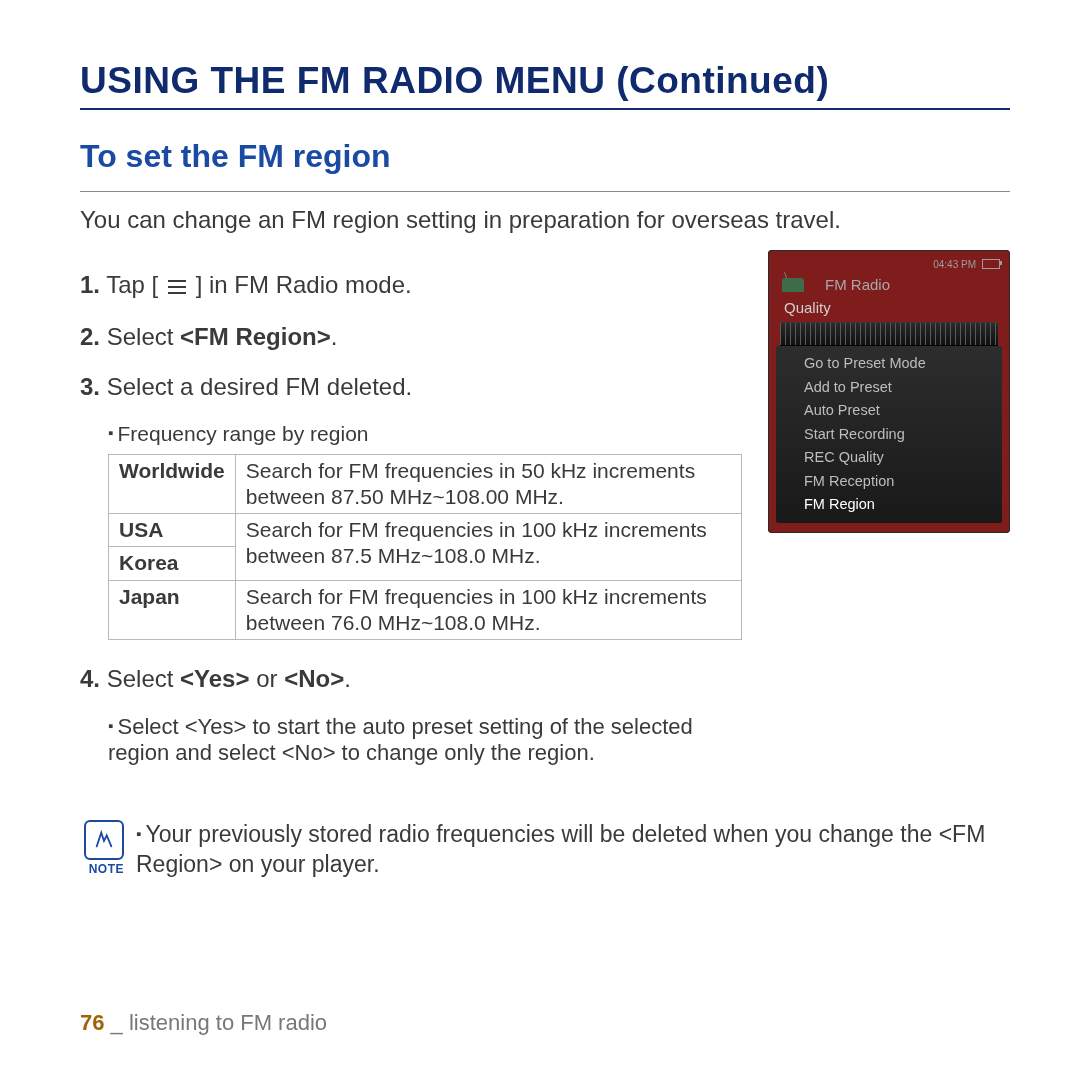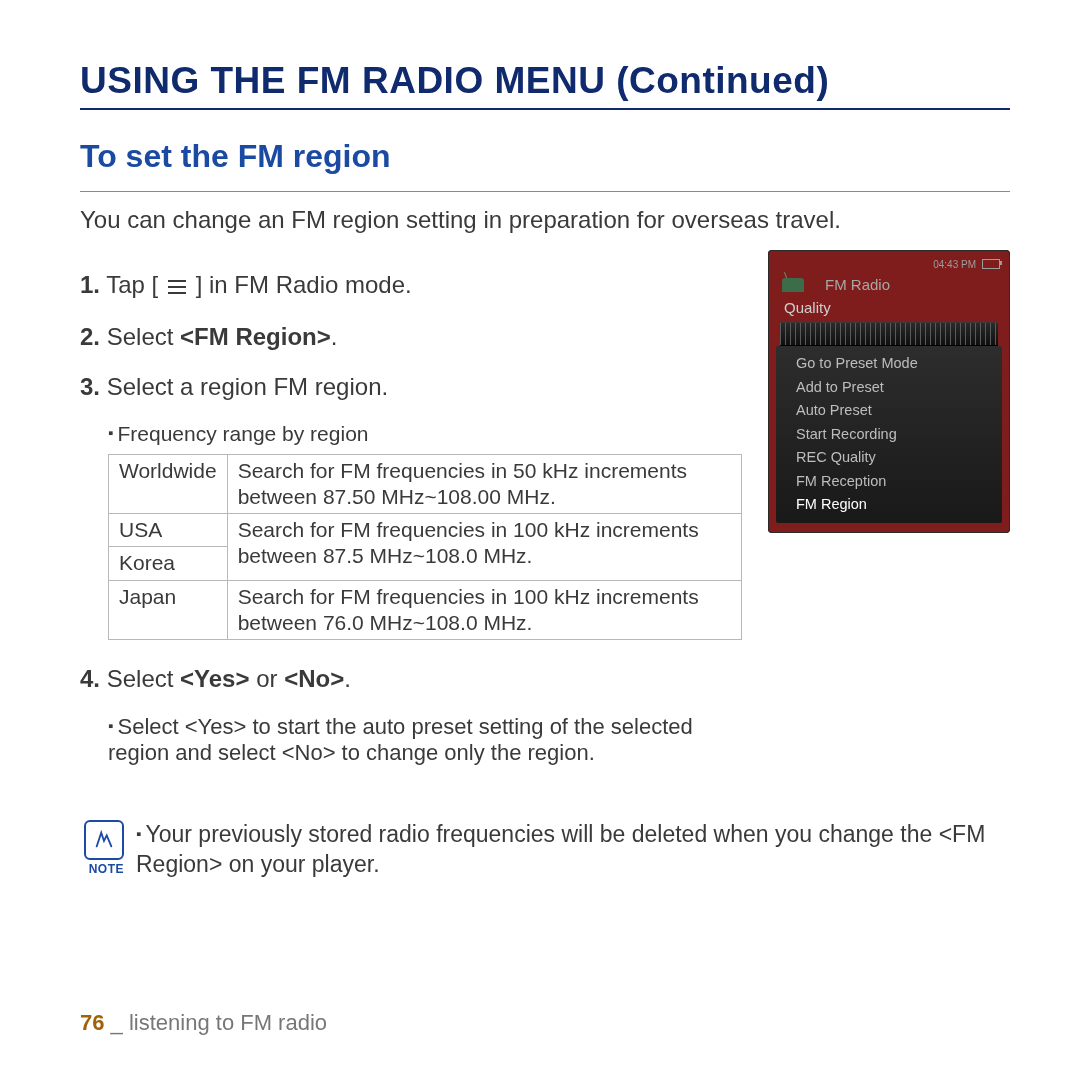--- a/index.html
+++ b/index.html
@@ -9,41 +9,41 @@
 .intro{font-size:24px;color:#3a3a3a;margin-bottom:16px}
 .body-row{display:flex;gap:26px;align-items:flex-start}
 .steps{flex:1}
 .step{font-size:24px;margin:20px 0 20px 0;line-height:1.25}
 .step b{font-weight:bold}
 .menu-icon{display:inline-block;vertical-align:middle;margin:0 2px}
 .sub{font-size:21px;margin:2px 0 8px 28px}
 .bullet::before{content:"▪ ";font-size:15px;position:relative;top:-3px}
 table.freq{border-collapse:collapse;margin:4px 0 0 28px;font-size:21px}
 table.freq td{border:1px solid #b8b8b8;padding:3px 10px;vertical-align:top;line-height:1.25}
-table.freq td.reg{font-weight:normal;white-space:nowrap}
+table.freq td.reg{font-weight:bold;white-space:nowrap}
 table.freq td.reg.korea{border-top:none}
 table.freq td.desc.usa{border-bottom:none}
 .note-row{display:flex;align-items:flex-start;gap:12px;margin-top:46px}
 .note-icon-wrap{display:flex;flex-direction:column;align-items:flex-end;width:44px}
 .note-icon{width:36px;height:36px;border:2px solid #1b4aa3;border-radius:6px;display:flex;align-items:center;justify-content:center;color:#1b4aa3}
 .note-label{font-size:12px;font-weight:bold;color:#1b4aa3;letter-spacing:.5px;margin-top:2px}
 .note-text{font-size:23px;flex:1;line-height:1.3}
 .footer{position:absolute;left:80px;bottom:44px;font-size:22px;color:#777}
 .footer b{color:#a16207}
 
 .device{width:230px;background:#7f1d1d;border-radius:4px;padding:6px 6px 10px 6px;box-shadow:inset 0 0 0 1px #2a2a2a}
 .dv-top{display:flex;justify-content:flex-end;align-items:center;height:16px;font-size:10px;color:#9c9c9c;gap:6px;padding:0 4px}
 .dv-batt{width:16px;height:8px;border:1px solid #9c9c9c;position:relative}
 .dv-batt::after{content:"";position:absolute;right:-3px;top:1px;width:2px;height:4px;background:#9c9c9c}
 .dv-title{display:flex;align-items:center;gap:21px;padding:4px 8px 6px 8px;color:#a7a7a7;font-size:15px}
 .radio-ico{width:22px;height:14px;background:#3d6c4a;border-radius:3px 3px 0 0;position:relative}
 .radio-ico::before{content:"";position:absolute;top:-6px;left:3px;width:1px;height:6px;background:#6a8a74;transform:rotate(-20deg)}
 .dv-manual{color:#cfcfcf;font-size:15px;padding:0 10px 6px 10px}
 .dv-dial{height:22px;margin:0 6px;background:repeating-linear-gradient(90deg,#5a5a5a 0 1px,transparent 1px 5px),linear-gradient(#2a2a2a,#0f0f0f);border-top:1px solid #3a3a3a;border-bottom:1px solid #000}
-.dv-menu{background:linear-gradient(#2d2d2d,#191919);margin:0 2px;border-radius:2px;padding:6px 8px}
+.dv-menu{background:linear-gradient(#2d2d2d,#191919);margin:0 2px;border-radius:2px;padding:6px 16px}
 .dv-item{color:#bdbdbd;font-size:14.5px;padding:2px 12px;line-height:1.35}
 .dv-item.sel{color:#fff}
 </style>
 </head>
 <body>
 
 <div class="page">
   <div class="h1">USING THE FM RADIO MENU (Continued)</div>
   <div class="h2">To set the FM region</div>
   <div class="intro">You can change an FM region setting in preparation for overseas travel.</div>
@@ -65,21 +65,21 @@
         <span>] in FM Radio mode.</span>
       </div>
 
       <div class="step">
         <b>2.</b>
         <span>Select </span><b>&lt;FM Region&gt;</b><span>.</span>
       </div>
 
       <div class="step">
         <b>3.</b>
-        <span>Select a region FM region.</span>
+        <span>Select a desired FM deleted.</span>
       </div>
       <div class="sub bullet">Frequency range by region</div>
 
       <table class="freq">
         <tbody>
             <tr>
           <td class="reg">Worldwide</td>
           <td>Search for FM frequencies in 50 kHz increments between 87.50 MHz~108.00 MHz.</td>
         </tr>
         <tr>

